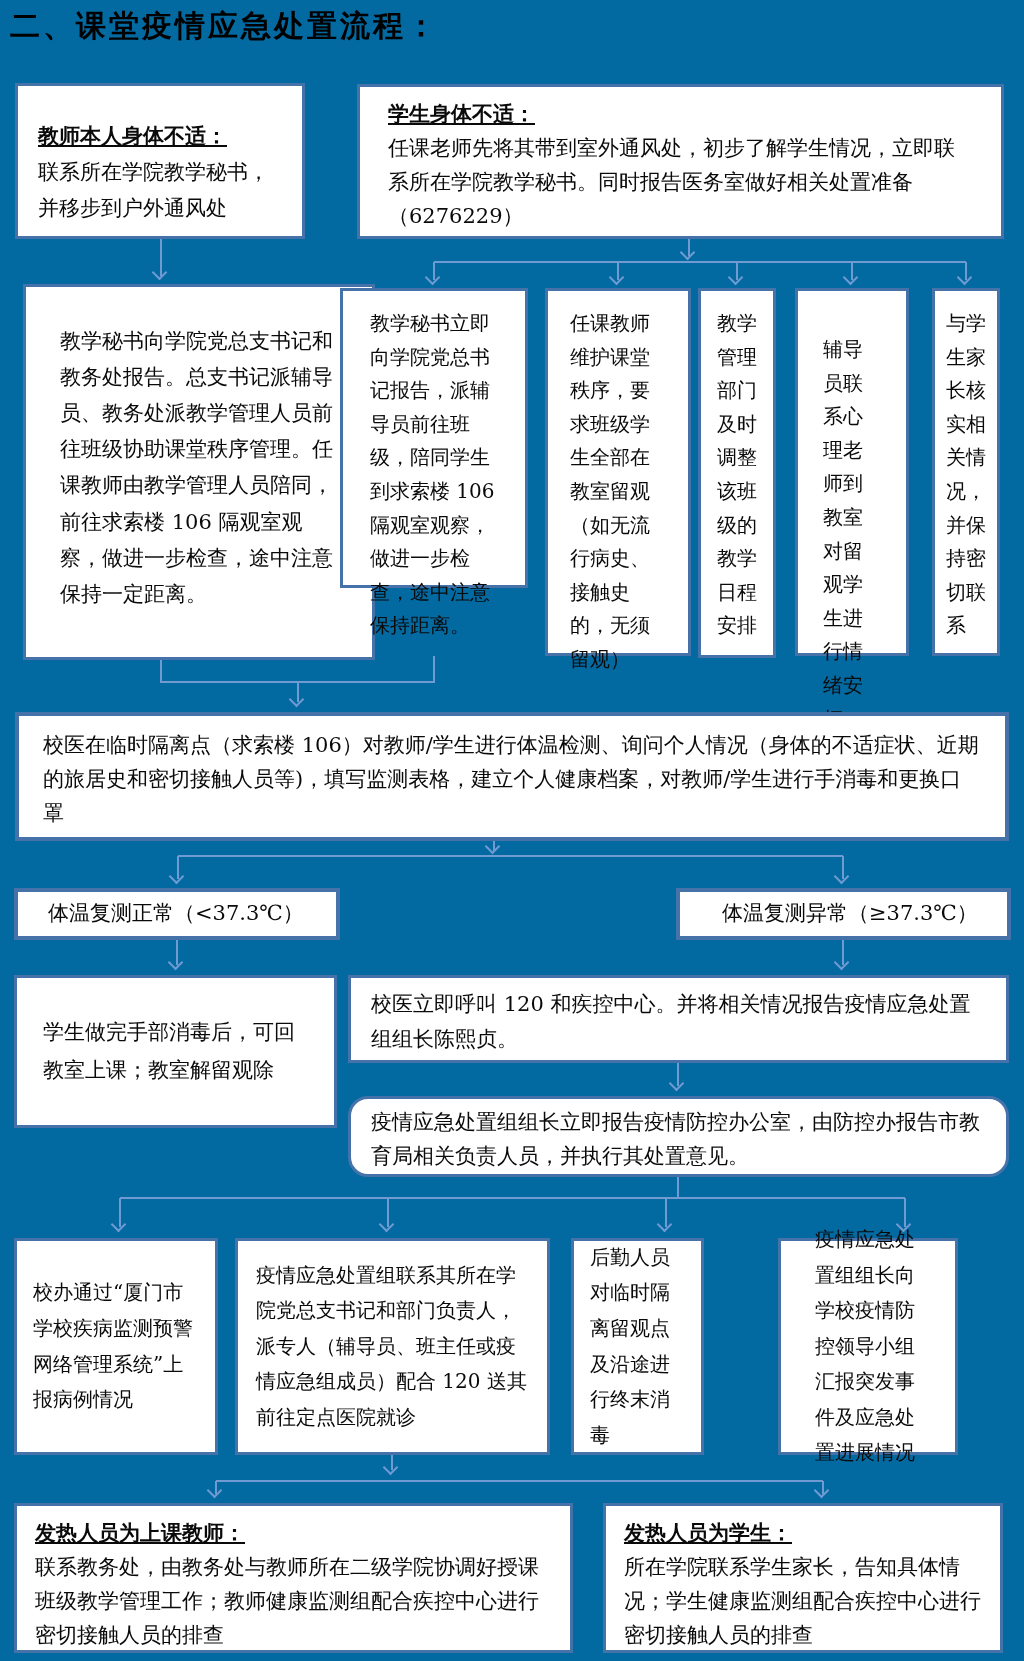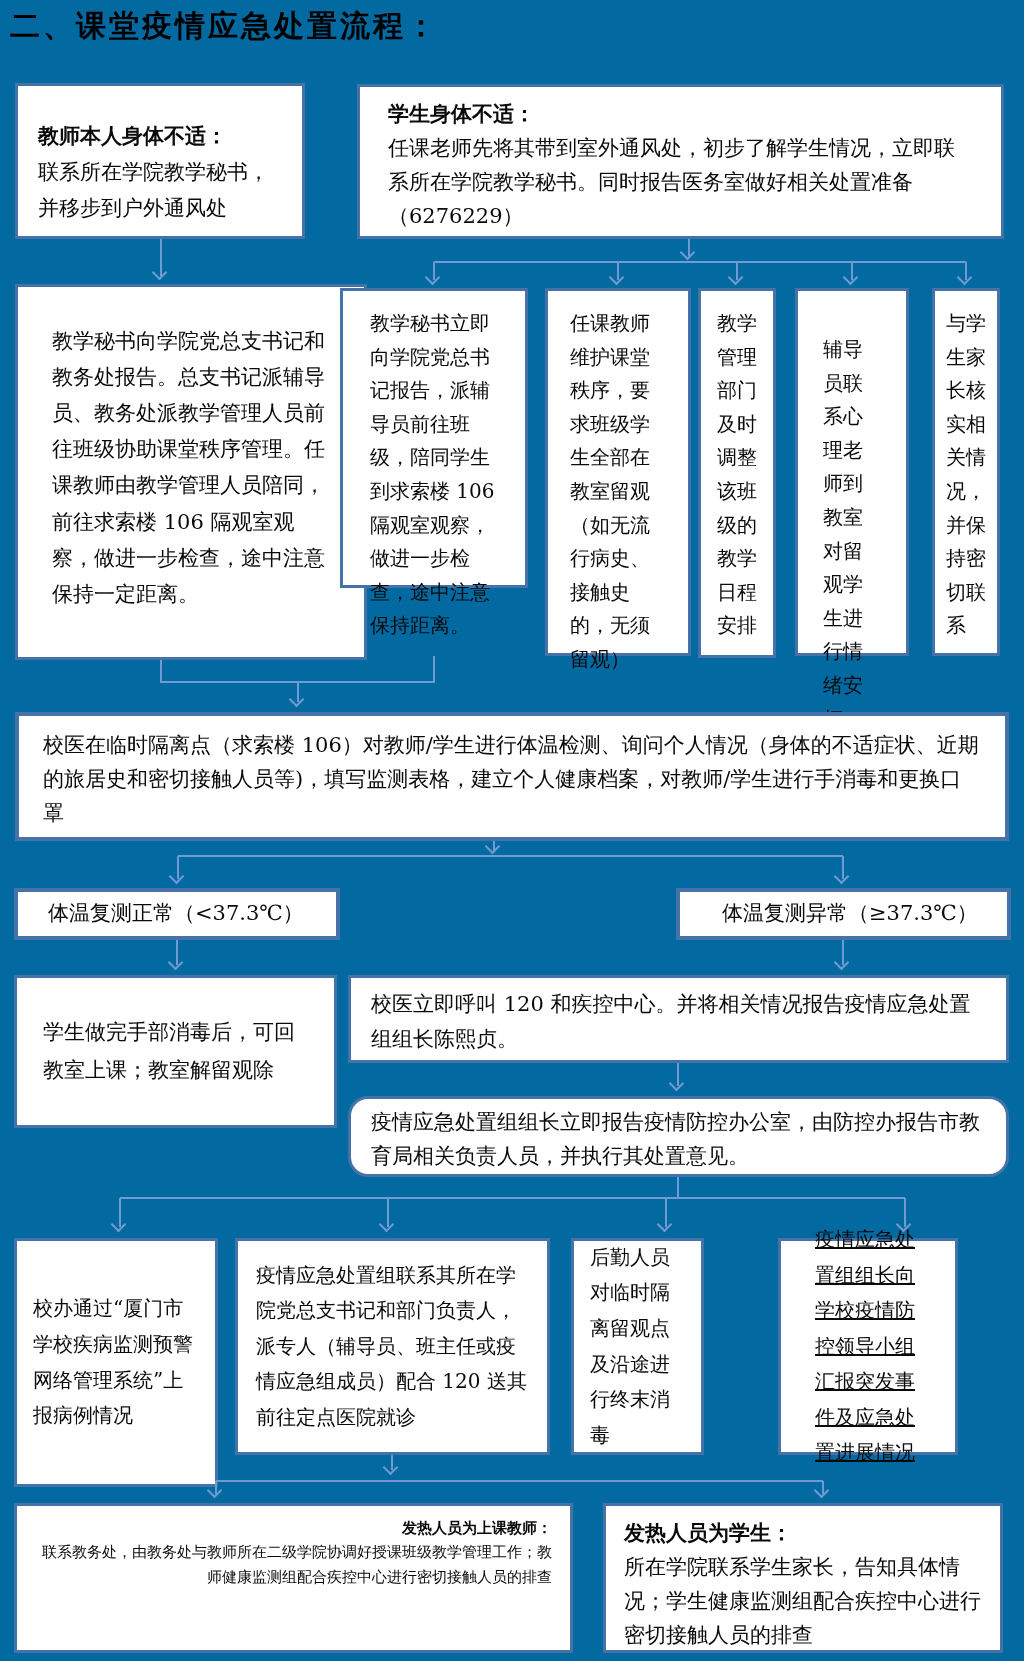--- a/index.html
+++ b/index.html
@@ -27,20 +27,21 @@
     border: 3px solid #4573a9;
     background: #ffffff;
     font-size: 20px;
     line-height: 1.7;
     color: #0a0a0a;
   }
   .box.thick { border-width: 4px; }
   .bh {
     font-family: "DejaVu Sans", "Liberation Sans", sans-serif;
     font-weight: bold;
+    text-decoration: underline;
   }
   .vl { position: absolute; width: 2px; background: #6f9bd2; }
   .hl { position: absolute; height: 2px; background: #6f9bd2; }
   .ch {
     position: absolute;
     width: 11px; height: 11px;
     border-right: 2px solid #6f9bd2;
     border-bottom: 2px solid #6f9bd2;
     transform: rotate(45deg);
   }
@@ -56,21 +57,21 @@
   <div class="box" style="left:15px;top:83px;width:290px;height:156px;padding:32px 20px 0;font-size:21px;line-height:1.72;">
     <div class="bh">教师本人身体不适：</div>
     <div>联系所在学院教学秘书，并移步到户外通风处</div>
   </div>
 
   <div class="box" style="left:357px;top:84px;width:647px;height:155px;padding:10px 28px 0;font-size:21px;line-height:1.62;">
     <div class="bh">学生身体不适：</div>
     <div>任课老师先将其带到室外通风处，初步了解学生情况，立即联系所在学院教学秘书。同时报告医务室做好相关处置准备（6276229）</div>
   </div>
 
-  <div class="box" style="left:15px;top:284px;width:352px;height:376px;padding:36px 34px 8px;font-size:21px;line-height:1.72;">
+  <div class="box" style="left:23px;top:284px;width:352px;height:376px;padding:36px 34px 8px;font-size:21px;line-height:1.72;">
     <div>教学秘书向学院党总支书记和教务处报告。总支书记派辅导员、教务处派教学管理人员前往班级协助课堂秩序管理。任课教师由教学管理人员陪同，前往求索楼 106 隔观室观察，做进一步检查，途中注意保持一定距离。</div>
   </div>
 
   <div class="box" style="left:340px;top:288px;width:188px;height:300px;padding:16px 27px 0;line-height:1.68;">
     <div>教学秘书立即向学院党总书记报告，派辅导员前往班级，陪同学生到求索楼 106 隔观室观察，做进一步检查，途中注意保持距离。</div>
   </div>
 
   <div class="box" style="left:545px;top:288px;width:146px;height:368px;padding:16px 22px 0;line-height:1.68;">
     <div>任课教师维护课堂秩序，要求班级学生全部在教室留观（如无流行病史、接触史的，无须留观）</div>
   </div>
@@ -104,37 +105,37 @@
   </div>
 
   <div class="box" style="left:348px;top:975px;width:661px;height:88px;padding:9px 20px 0;font-size:21px;line-height:1.65;">
     <div>校医立即呼叫 120 和疾控中心。并将相关情况报告疫情应急处置组组长陈熙贞。</div>
   </div>
 
   <div class="box" style="left:348px;top:1096px;width:661px;height:81px;padding:6px 20px 0;font-size:21px;line-height:1.62;border-radius:20px;">
     <div>疫情应急处置组组长立即报告疫情防控办公室，由防控办报告市教育局相关负责人员，并执行其处置意见。</div>
   </div>
 
-  <div class="box vcenter" style="left:14px;top:1238px;width:204px;height:249px;padding:0 16px;line-height:1.78;">
+  <div class="box vcenter" style="left:14px;top:1238px;width:204px;height:217px;padding:0 16px;line-height:1.78;">
     <div>校办通过“厦门市学校疾病监测预警网络管理系统”上报病例情况</div>
   </div>
 
   <div class="box vcenter" style="left:235px;top:1238px;width:315px;height:217px;padding:0 18px;line-height:1.78;">
     <div>疫情应急处置组联系其所在学院党总支书记和部门负责人，派专人（辅导员、班主任或疫情应急组成员）配合 120 送其前往定点医院就诊</div>
   </div>
 
   <div class="box vcenter" style="left:571px;top:1238px;width:133px;height:217px;padding:0 16px;line-height:1.78;">
     <div>后勤人员对临时隔离留观点及沿途进行终末消毒</div>
   </div>
 
-  <div class="box vcenter" style="left:778px;top:1238px;width:180px;height:217px;padding:8px 34px;line-height:1.78;text-decoration:underline;">
+  <div class="box vcenter" style="left:778px;top:1238px;width:180px;height:217px;padding:8px 34px;line-height:1.78;">
     <div>疫情应急处置组组长向学校疫情防控领导小组汇报突发事件及应急处置进展情况</div>
   </div>
 
-  <div class="box" style="left:14px;top:1503px;width:559px;height:150px;padding:10px 18px 0;font-size:15px;line-height:1.62;text-align:right;">
+  <div class="box" style="left:14px;top:1503px;width:559px;height:150px;padding:10px 18px 0;font-size:21px;line-height:1.62;">
     <div class="bh">发热人员为上课教师：</div>
     <div>联系教务处，由教务处与教师所在二级学院协调好授课班级教学管理工作；教师健康监测组配合疾控中心进行密切接触人员的排查</div>
   </div>
 
   <div class="box" style="left:603px;top:1503px;width:400px;height:150px;padding:10px 18px 0;font-size:21px;line-height:1.62;">
     <div class="bh">发热人员为学生：</div>
     <div>所在学院联系学生家长，告知具体情况；学生健康监测组配合疾控中心进行密切接触人员的排查</div>
   </div>
 
   <div class="vl" style="left:160px;top:239px;height:37px;"></div>

